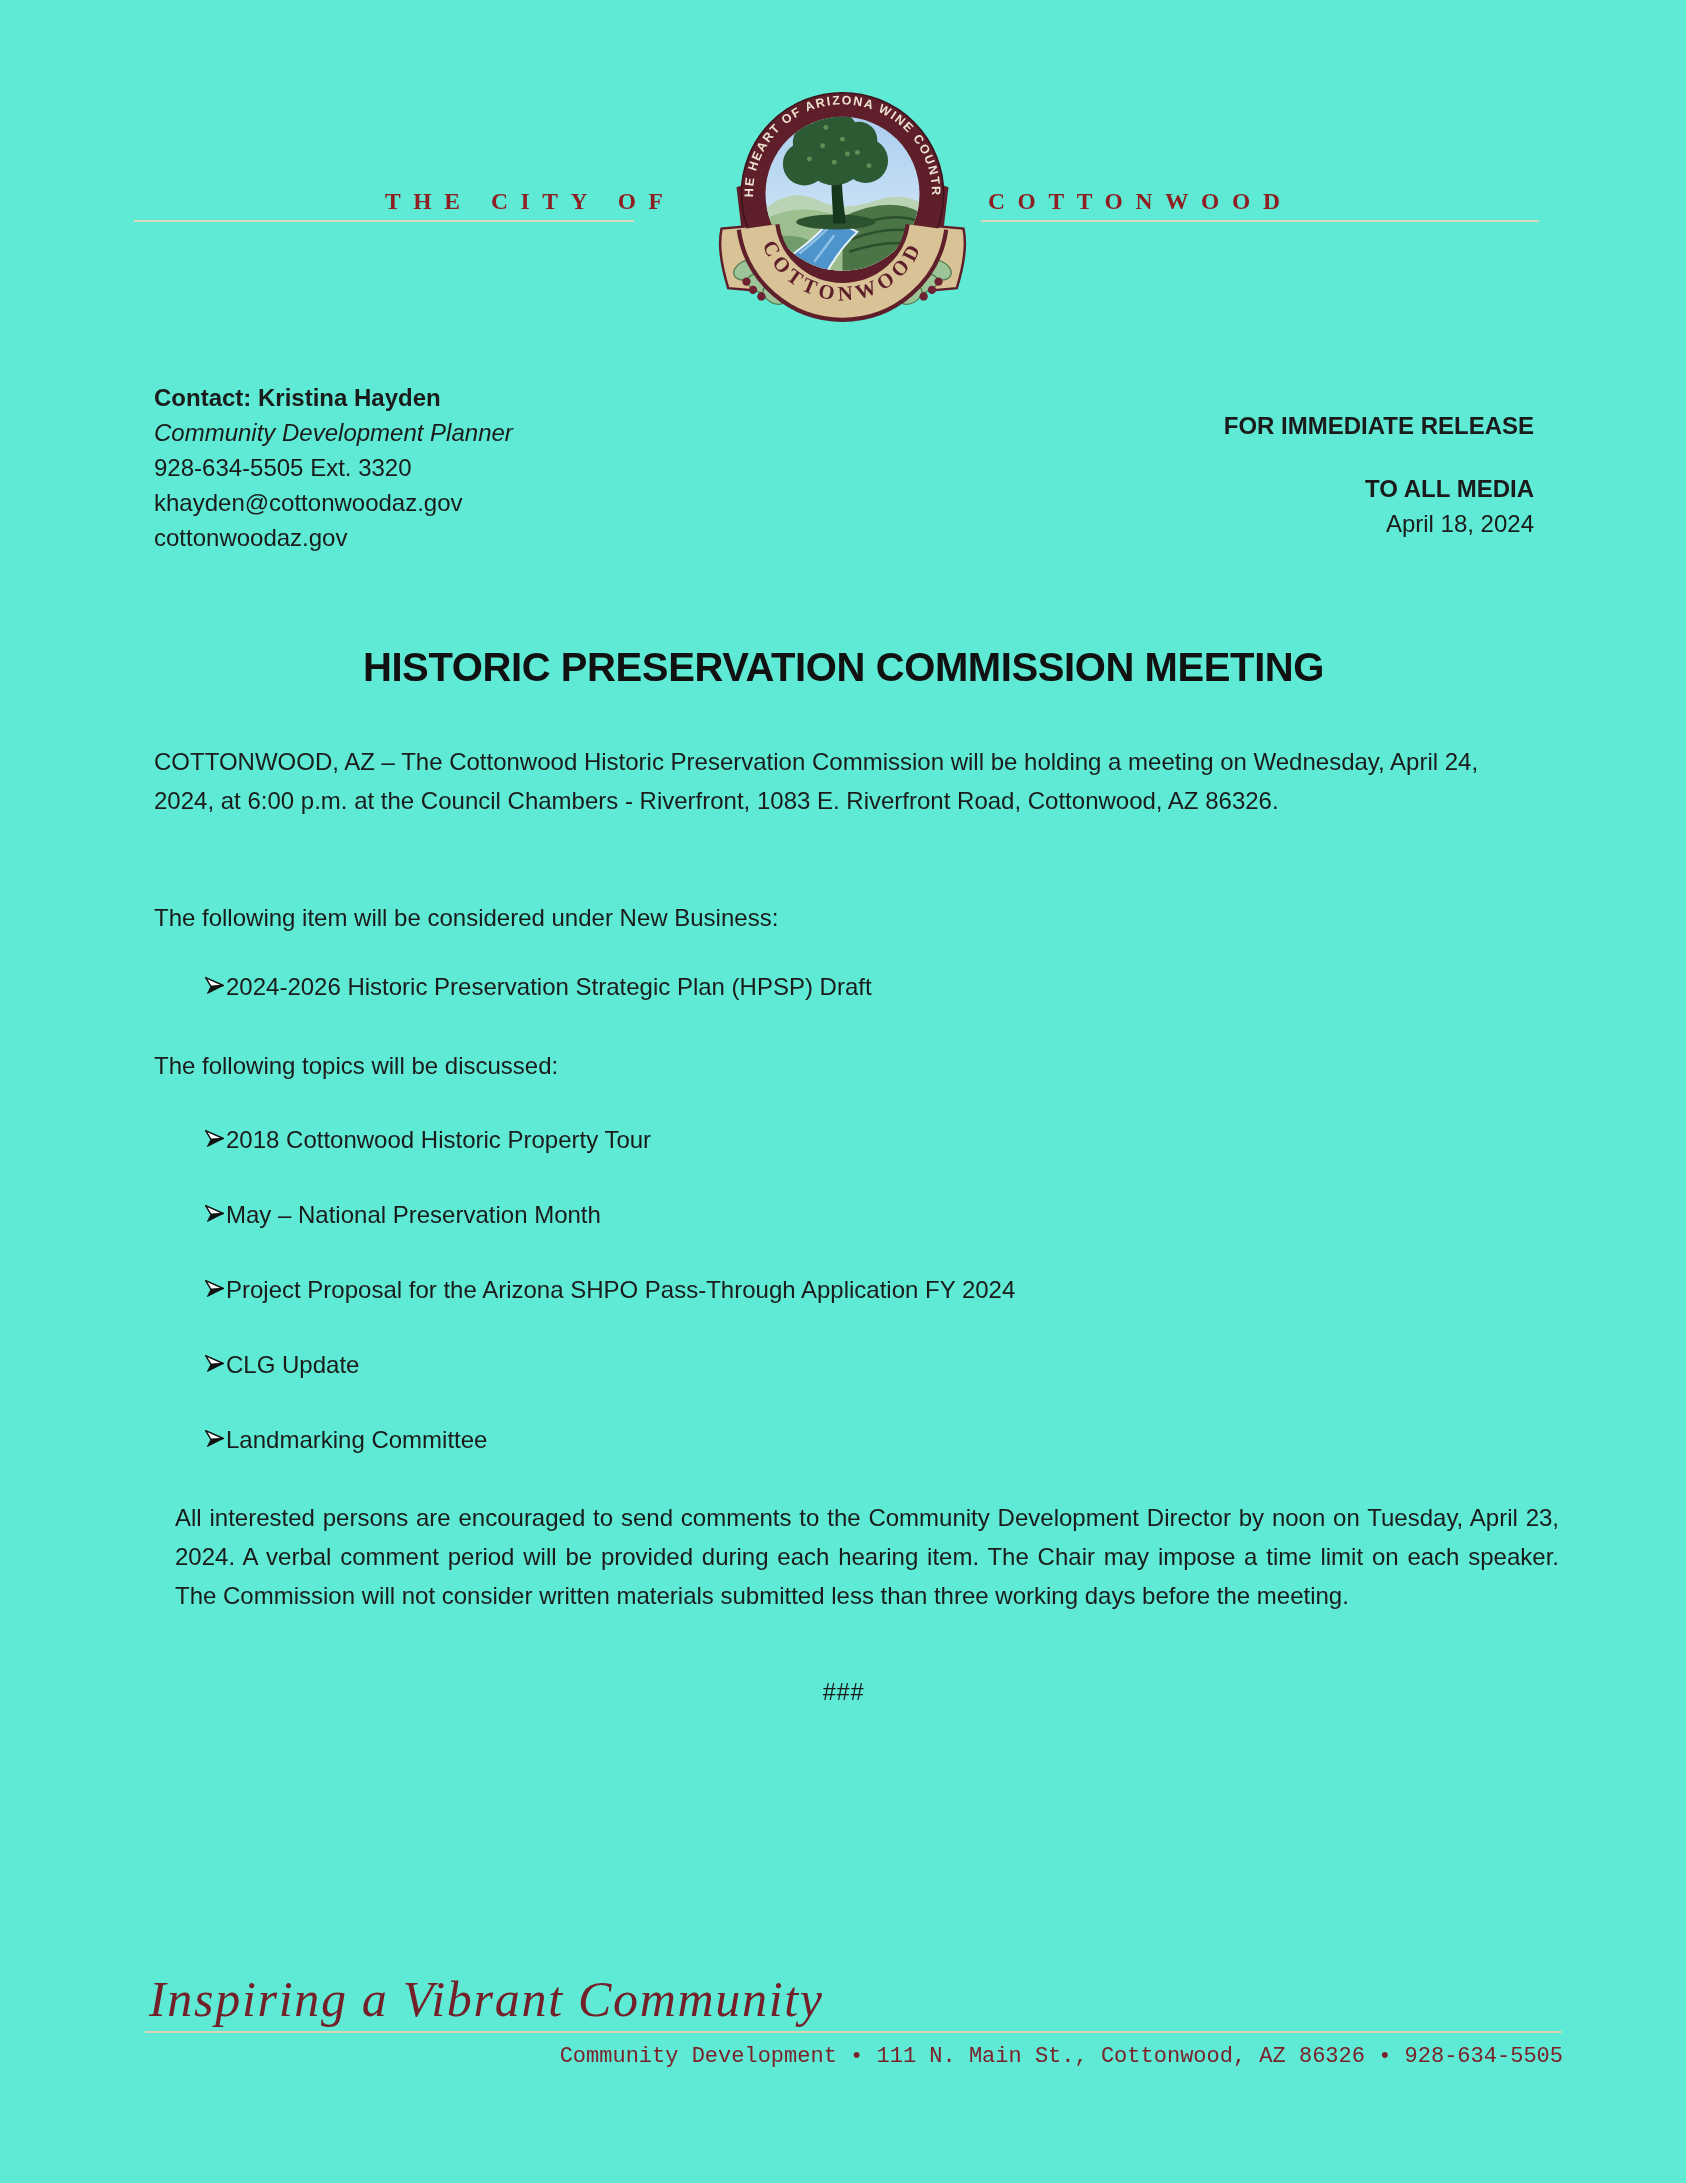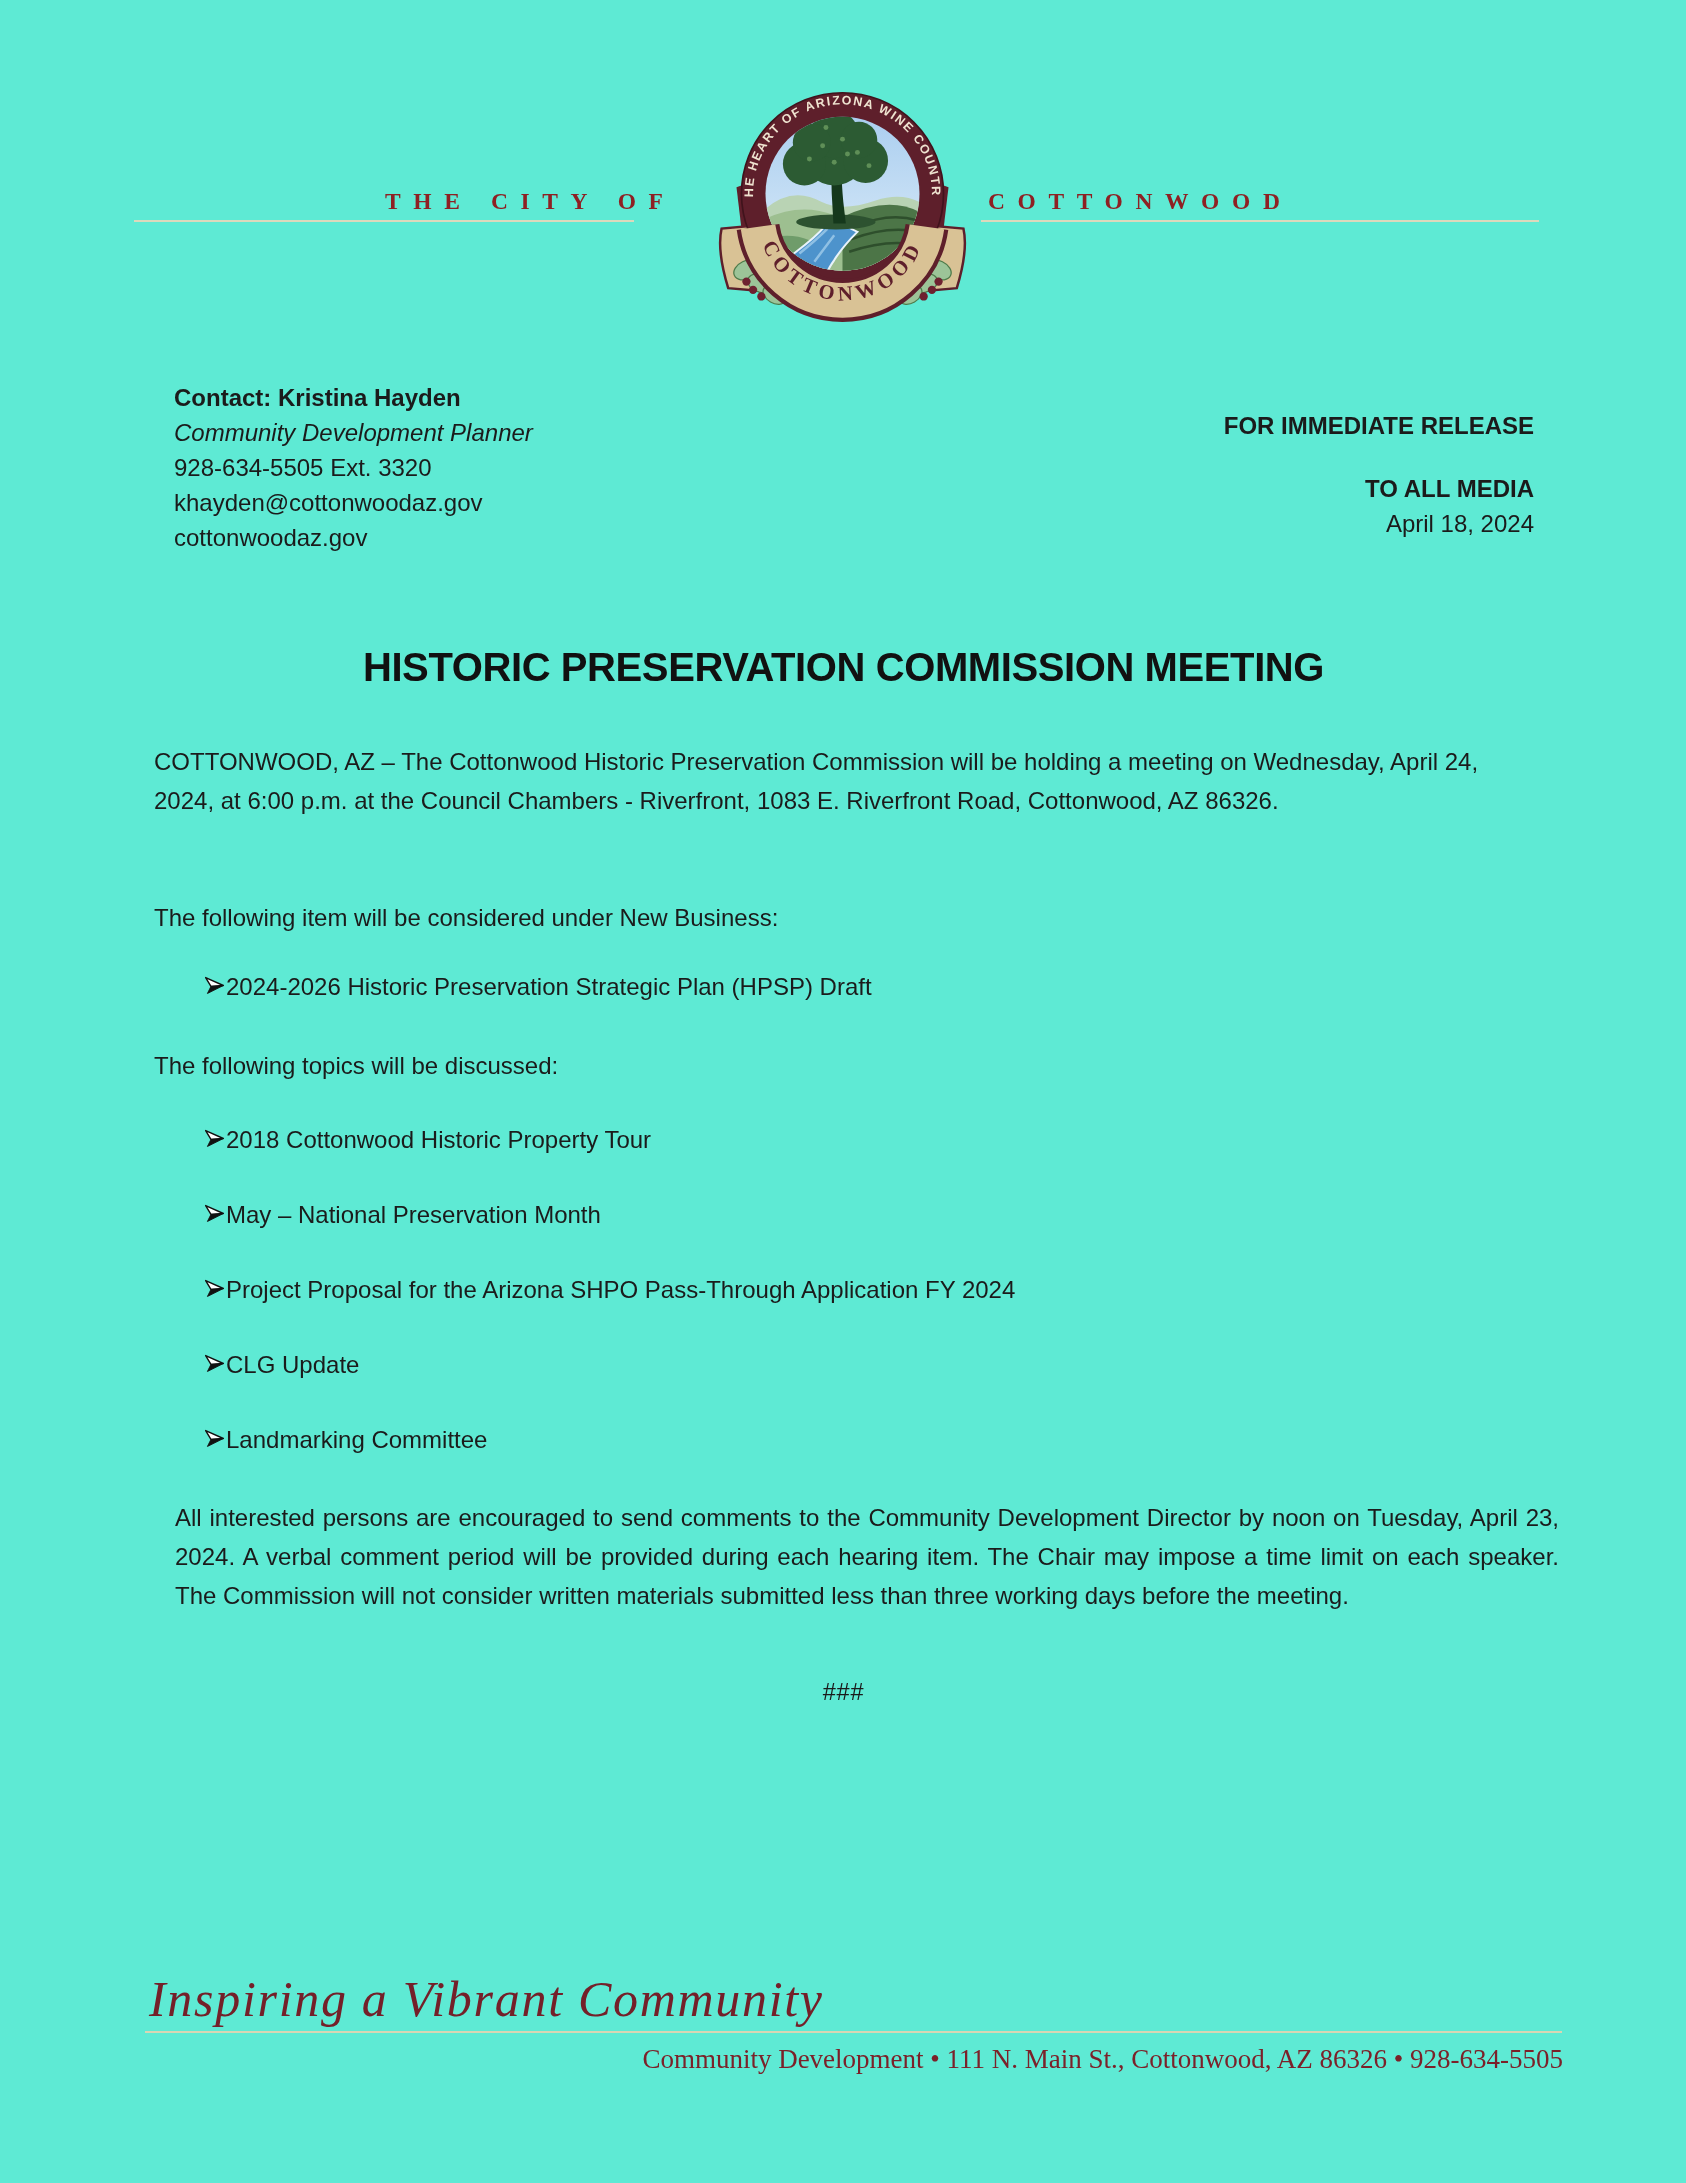--- a/index.html
+++ b/index.html
@@ -13,21 +13,21 @@
     position:absolute;top:188px;font-family:"Liberation Serif",serif;
     font-weight:bold;font-size:23.5px;color:#8e2023;letter-spacing:12.6px;white-space:nowrap;
   }
   .wordmark.left{left:385px;}
   .wordmark.right{left:988px;}
   .hdr-rule{position:absolute;top:220px;height:1.7px;background:#dcd9bc;}
   .hdr-rule.left{left:134px;width:500px;}
   .hdr-rule.right{left:981px;width:558px;}
   .seal{position:absolute;left:710px;top:69px;width:265px;height:262px;}
   
-  .contact{position:absolute;left:154px;top:380px;font-size:24px;line-height:35px;margin-left:20px;}
+  .contact{position:absolute;left:154px;top:380px;font-size:24px;line-height:35px;}
   .contact .b{font-weight:bold;}
   .contact .i{font-style:italic;}
   .release{position:absolute;right:153px;top:380px;font-size:24px;line-height:35px;text-align:right;}
   .release .b{font-weight:bold;margin-top:28px;}
   
   .title{
     position:absolute;left:0;top:645px;width:100%;text-align:center;
     font-size:40px;font-weight:bold;letter-spacing:-0.4px;color:#111;
   }
   
@@ -44,21 +44,21 @@
   .endmark{position:absolute;left:0;top:1679px;width:100%;text-align:center;font-size:23.5px;letter-spacing:0.8px;}
   
   .tagline{
     position:absolute;left:149px;top:1970px;z-index:2;
     font-family:"Liberation Serif",serif;font-style:italic;font-size:50px;
     color:#742029;letter-spacing:1.7px;white-space:nowrap;text-align:right;
   }
   .ftr-rule{position:absolute;left:145px;top:2031px;width:1417px;height:1.7px;background:#d9d6b4;z-index:1;}
   .ftr-info{
     position:absolute;right:124px;top:2044px;z-index:2;
-    font-family:Liberation Serif, serif;font-size:27px;color:#7b2129;white-space:nowrap;
+    font-family:Liberation Mono, monospace;font-size:22px;color:#7b2129;white-space:nowrap;
   }
 </style>
 </head>
 <body>
 
 <div class="page">
 
   <div class="hdr-rule left"></div>
   <div class="hdr-rule right"></div>
   <div class="wordmark left">THE CITY OF</div>

